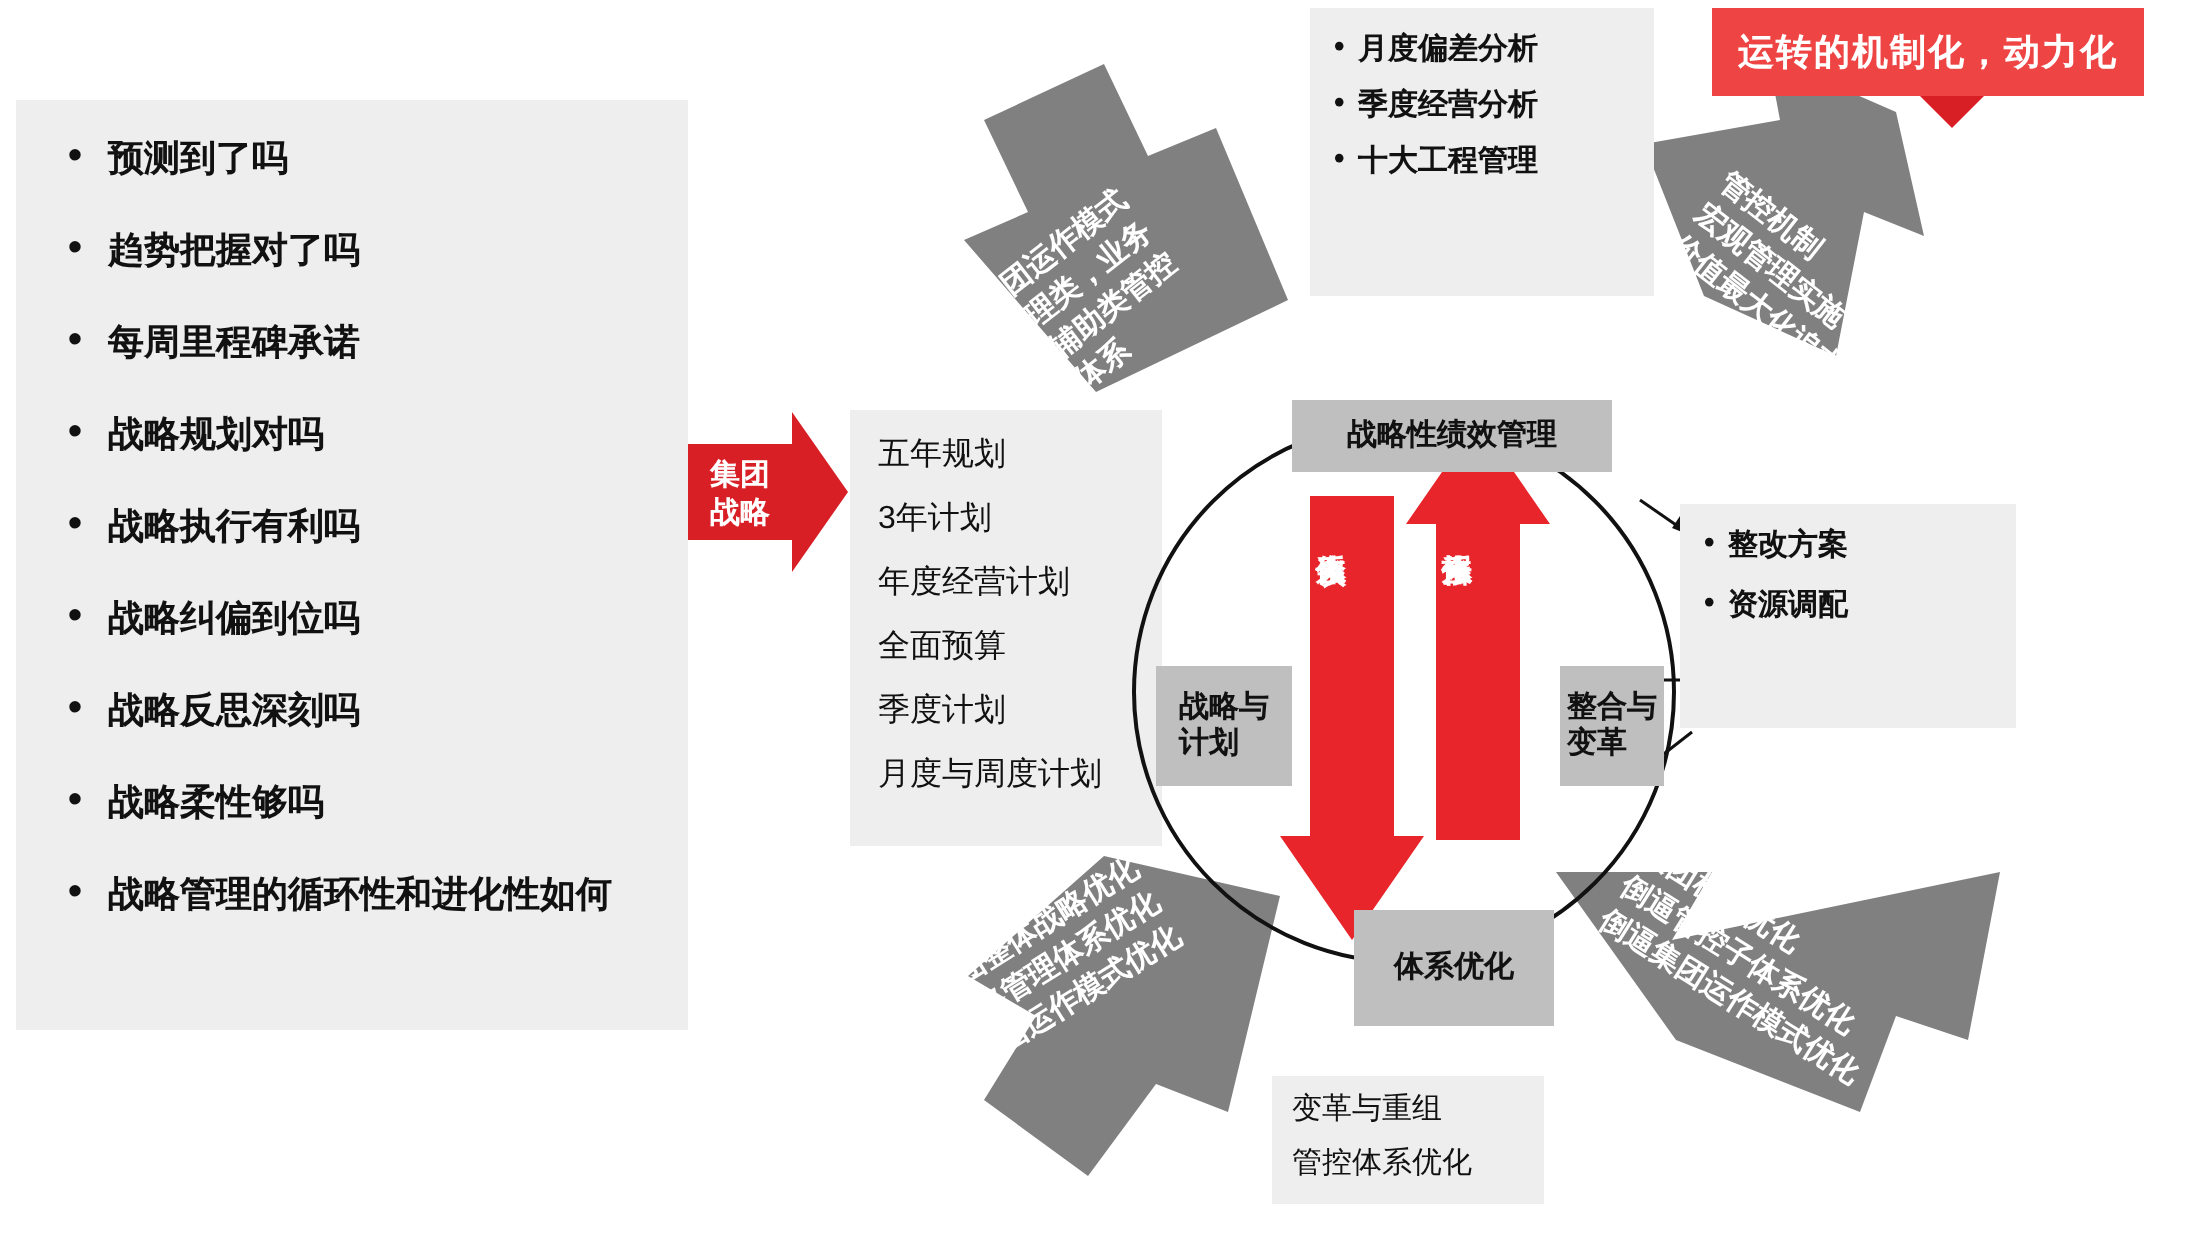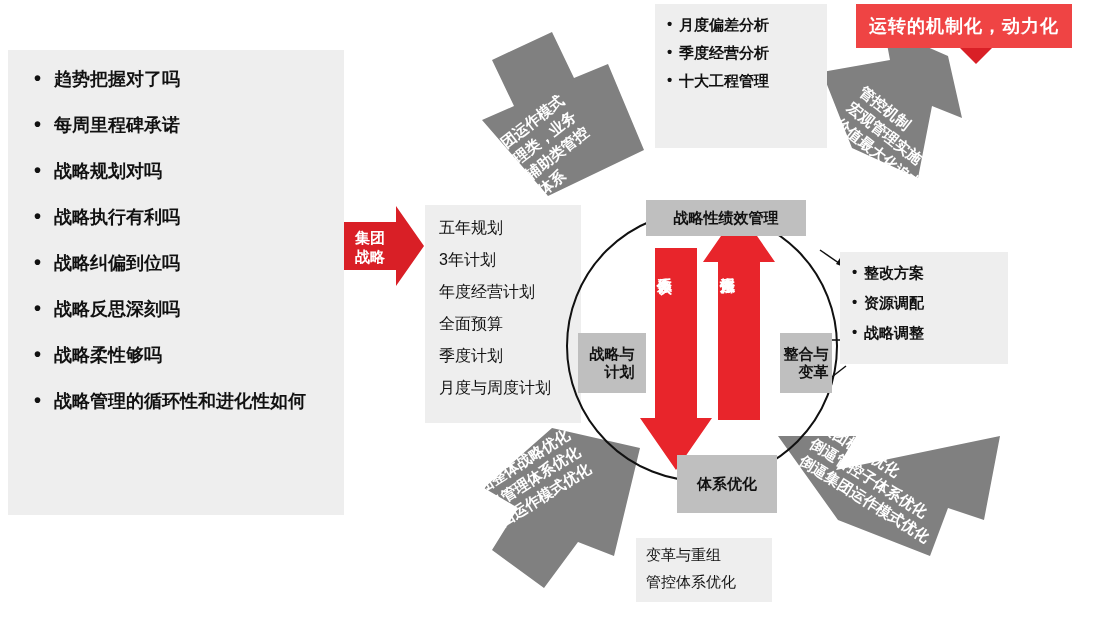--- a/index.html
+++ b/index.html
@@ -174,21 +174,21 @@
 
   
   .node {
     background: #bfbfbf;
     color: #111111;
     font-size: 15px;
     font-weight: bold;
     display: flex;
     align-items: center;
     justify-content: center;
-    text-align: right;
+    text-align: left;
     line-height: 18px;
     box-sizing: border-box;
   }
   #node-top {
     left: 646px;
     top: 200px;
     width: 160px;
     height: 36px;
   }
   #node-left {
@@ -271,20 +271,21 @@
     <polygon points="718,420 760,420 760,262 775,262 739,210 703,262 718,262" fill="#e8252b"></polygon>
 
     <path d="M 820 250 L 846 268" stroke="#111" stroke-width="1.5" fill="none"></path>
     <polygon points="846,268 836,264 840,258" fill="#111"></polygon>
     <path d="M 826 340 L 846 340" stroke="#111" stroke-width="1.5" fill="none"></path>
     <path d="M 828 380 L 846 366" stroke="#111" stroke-width="1.5" fill="none"></path>
   </svg>
 
   <div id="left-panel" class="abs greybox">
     <ul id="left-list">
+      <li>预测到了吗</li>
       <li>趋势把握对了吗</li>
       <li>每周里程碑承诺</li>
       <li>战略规划对吗</li>
       <li>战略执行有利吗</li>
       <li>战略纠偏到位吗</li>
       <li>战略反思深刻吗</li>
       <li>战略柔性够吗</li>
       <li>战略管理的循环性和进化性如何</li>
     </ul>
   </div>
@@ -297,21 +298,20 @@
       <li>月度偏差分析</li>
       <li>季度经营分析</li>
       <li>十大工程管理</li>
     </ul>
   </div>
 
   <div id="action-box" class="abs greybox">
     <ul class="bullets">
       <li>整改方案</li>
       <li>资源调配</li>
-      <li>战略调整</li>
     </ul>
   </div>
 
   <div id="plan-box" class="abs greybox">
     <ul class="plain">
       <li>五年规划</li>
       <li>3年计划</li>
       <li>年度经营计划</li>
       <li>全面预算</li>
       <li>季度计划</li>

